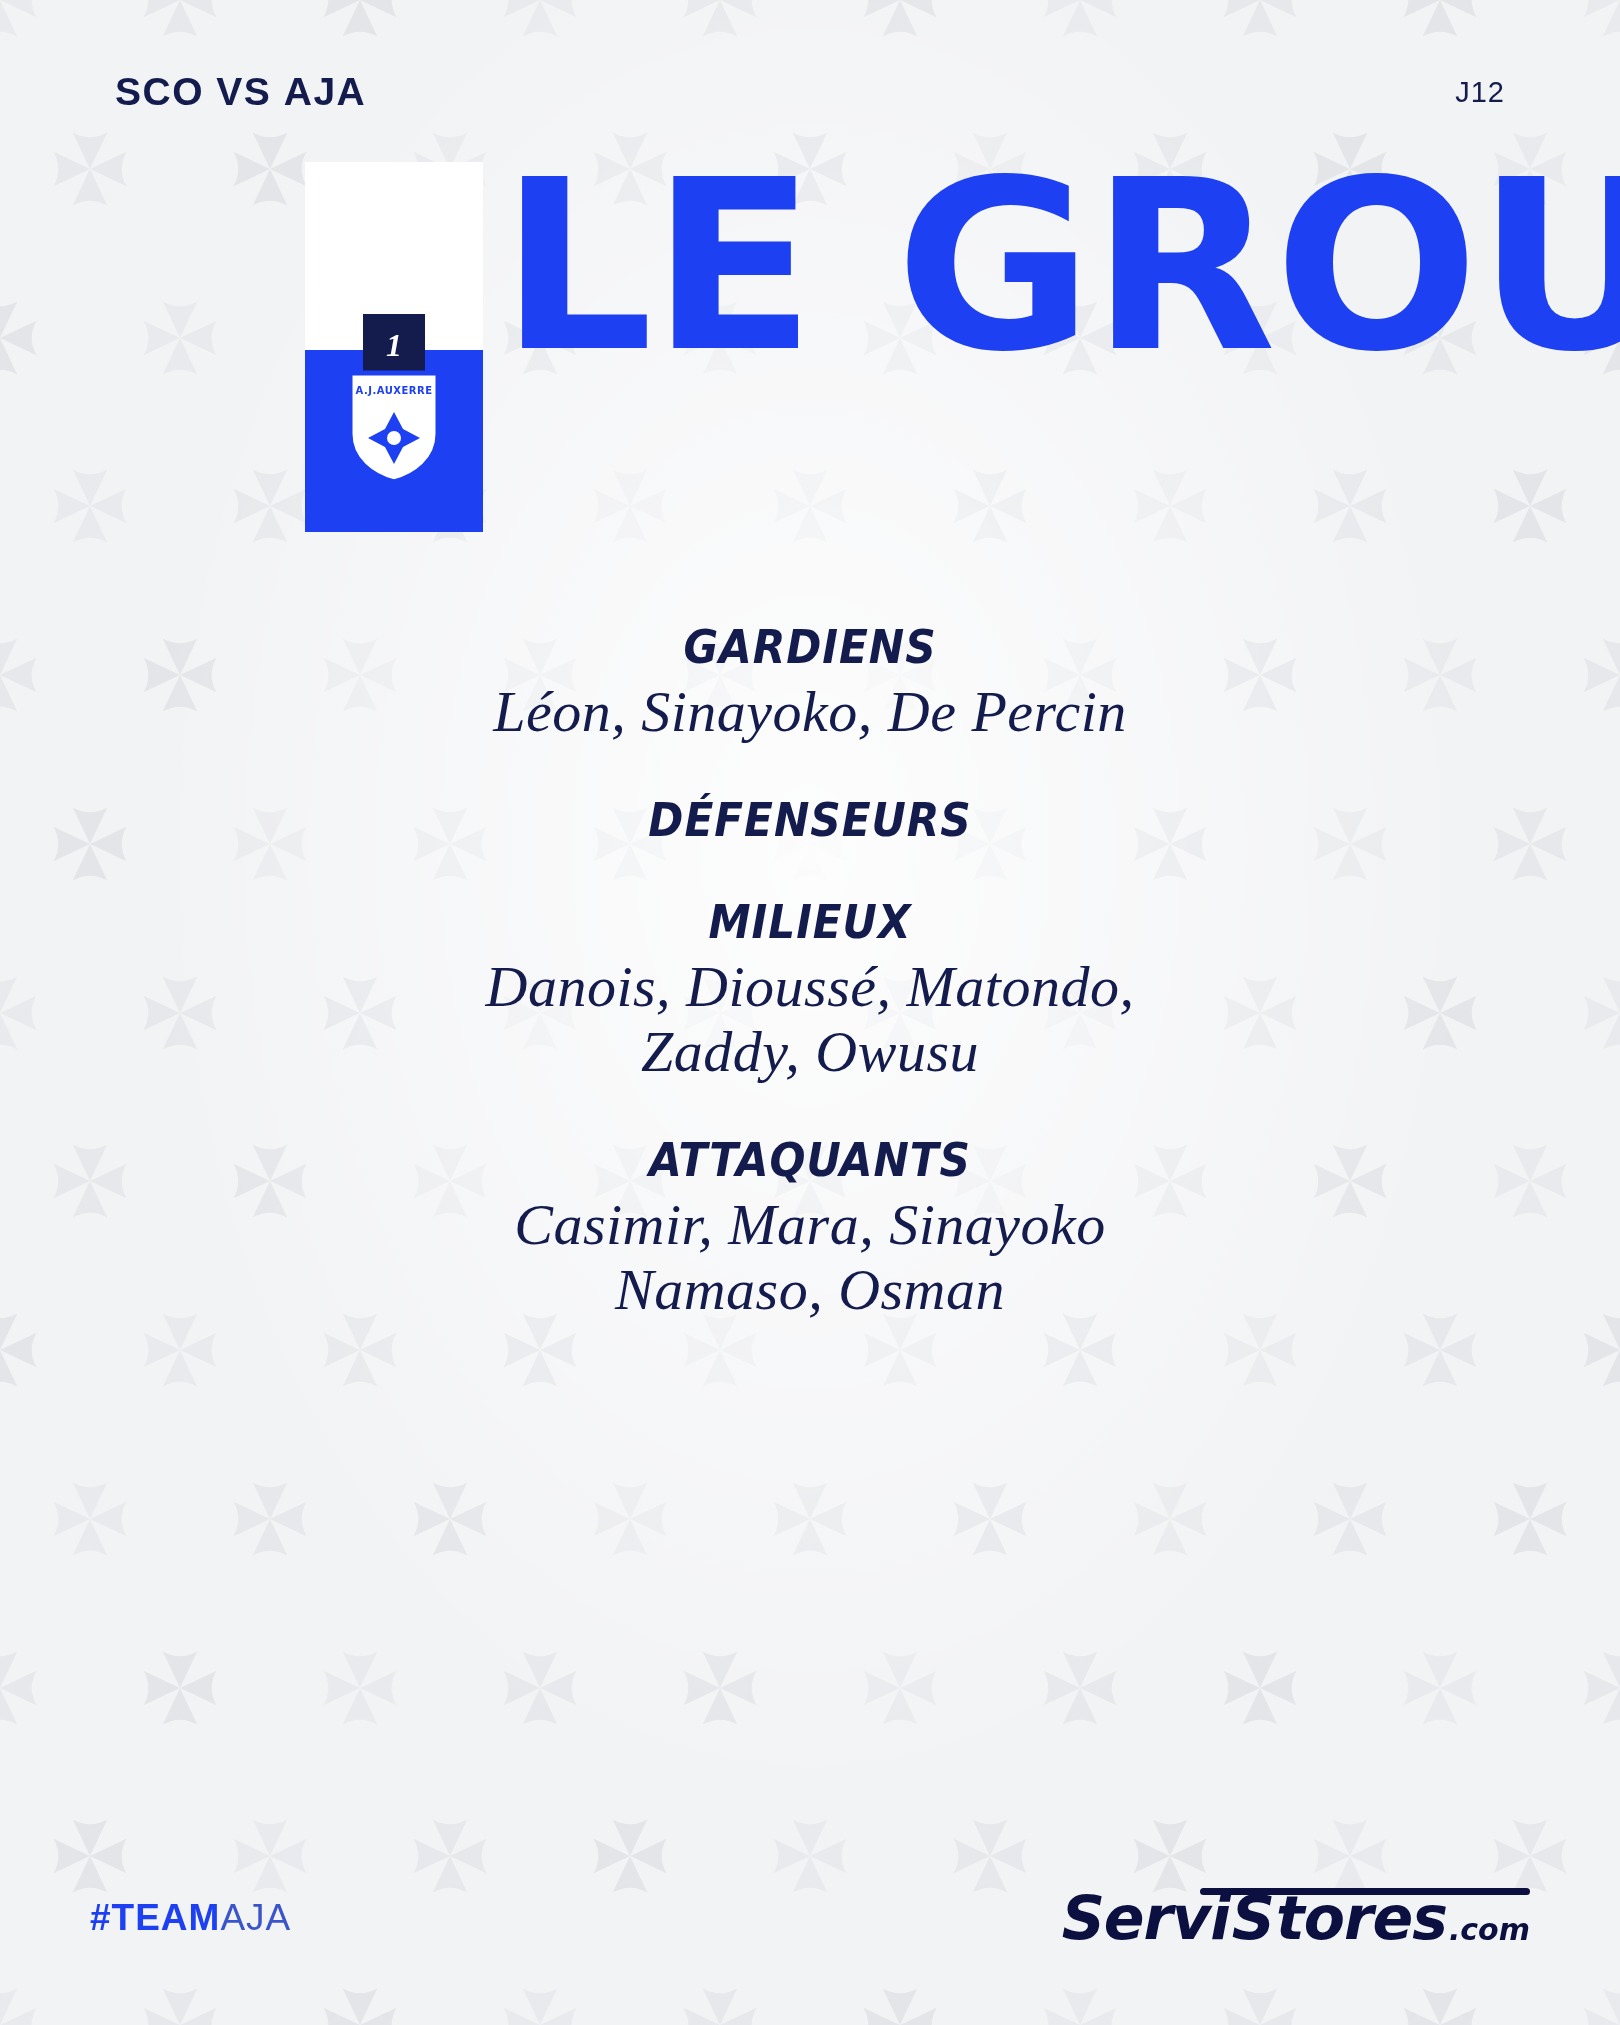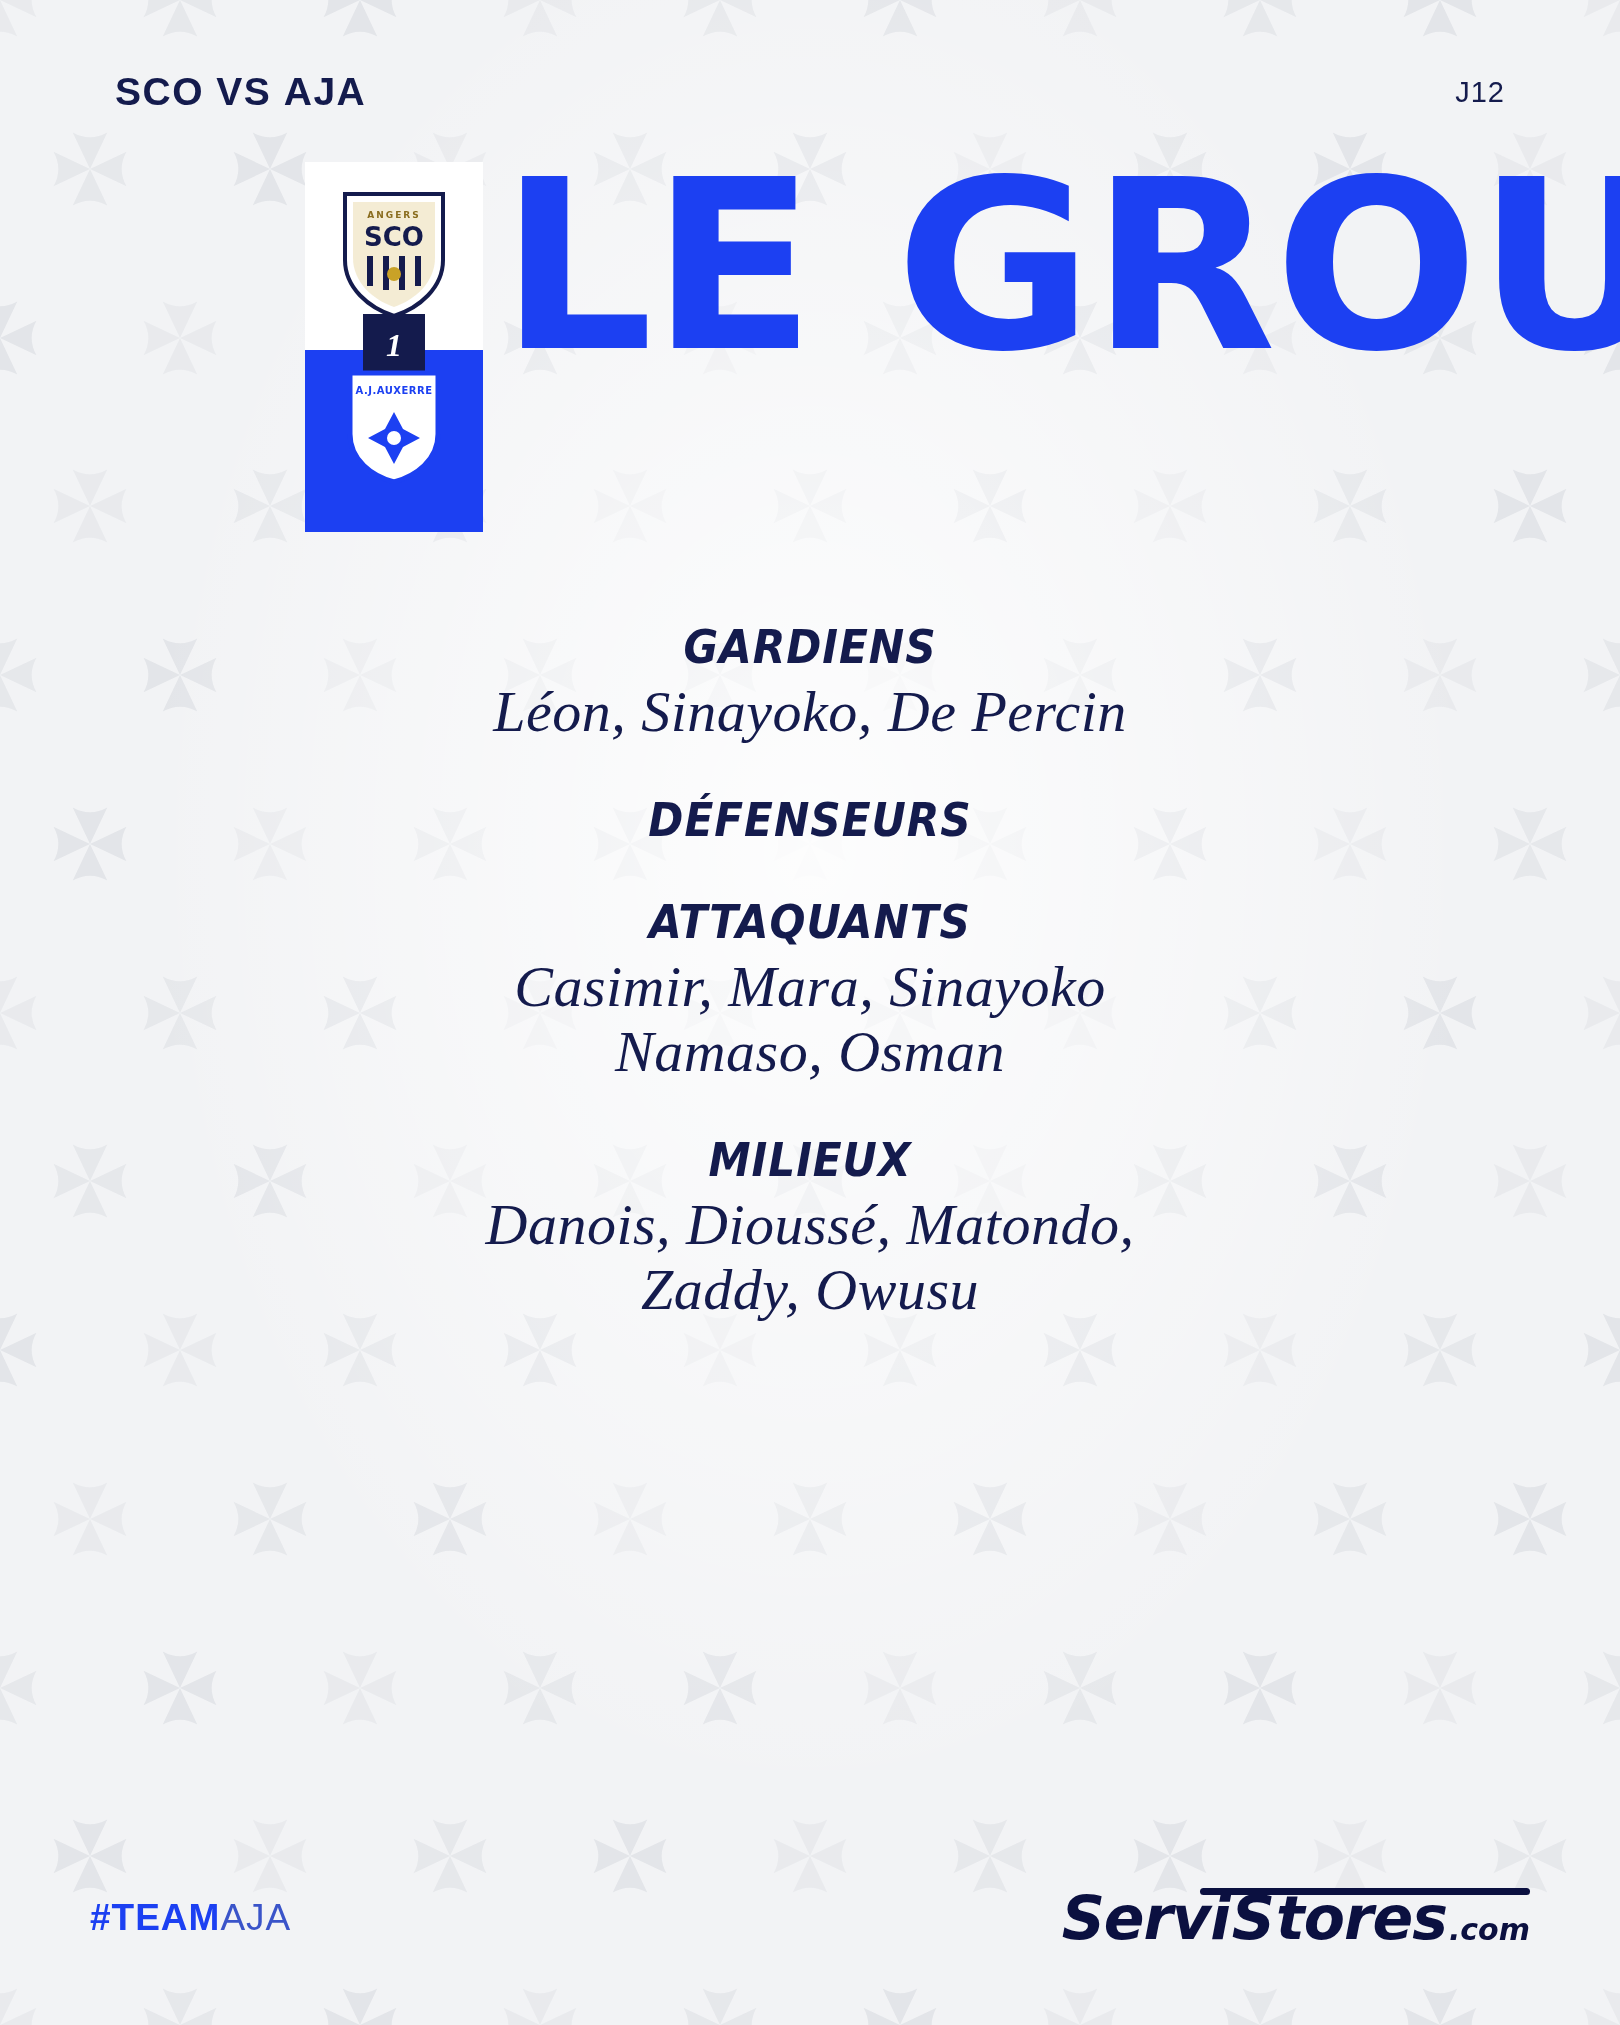--- a/index.html
+++ b/index.html
@@ -1484,35 +1484,20 @@
     </div>
     <div class="matchday">J12</div>
   </div>
 
   <div class="hero">
 
     <div class="crest-stack">
       <div class="crest-top-bg"></div>
       <div class="crest-bot-bg"></div>
 
-      <div class="crest-sco">
-        <svg viewBox="0 0 110 132" xmlns="http://www.w3.org/2000/svg">
-          <path d="M6 6 H104 V72 C104 100 80 120 55 128 C30 120 6 100 6 72 Z" fill="#ffffff" stroke="#141b4d" stroke-width="4"></path>
-          <path d="M14 14 H96 V70 C96 94 76 112 55 119 C34 112 14 94 14 70 Z" fill="#c9a227" opacity="0.2"></path>
-          <text x="55" y="30" text-anchor="middle" font-family="DejaVu Sans, sans-serif" font-size="9" font-weight="700" fill="#8a6d1f" letter-spacing="2">ANGERS</text>
-          <text x="55" y="58" text-anchor="middle" font-family="DejaVu Sans, sans-serif" font-size="26" font-weight="900" fill="#141b4d">SCO</text>
-          <g fill="#141b4d">
-            <rect x="28" y="68" width="6" height="30"></rect>
-            <rect x="44" y="68" width="6" height="34"></rect>
-            <rect x="60" y="68" width="6" height="34"></rect>
-            <rect x="76" y="68" width="6" height="30"></rect>
-          </g>
-          <circle cx="55" cy="86" r="7" fill="#c9a227"></circle>
-        </svg>
-      </div>
 
       <div class="crest-vs">1</div>
 
       <div class="crest-aja">
         <svg viewBox="0 0 98 118" xmlns="http://www.w3.org/2000/svg">
           <path d="M5 5 H93 V66 C93 92 71 108 49 114 C27 108 5 92 5 66 Z" fill="#ffffff" stroke="#1c40f2" stroke-width="5"></path>
           <text x="49" y="26" text-anchor="middle" font-family="DejaVu Sans, sans-serif" font-size="10" font-weight="700" fill="#1c40f2" letter-spacing="0.5">A.J.AUXERRE</text>
           <g transform="translate(49,70)">
             <path d="M0 -26 L9 -9 L26 0 L9 9 L0 26 L-9 9 L-26 0 L-9 -9 Z" fill="#1c40f2"></path>
             <circle cx="0" cy="0" r="7" fill="#ffffff"></circle>
@@ -1529,29 +1514,29 @@
     <div class="section">
       <div class="section-title">GARDIENS</div>
       <div class="section-players">Léon, Sinayoko, De Percin</div>
     </div>
 
     <div class="section">
       <div class="section-title">DÉFENSEURS</div>
     </div>
 
     <div class="section">
+      <div class="section-title">MILIEUX</div>
+      <div class="section-players">Danois, Dioussé, Matondo,
+Zaddy, Owusu</div>
+    </div>
+
+    <div class="section">
       <div class="section-title">ATTAQUANTS</div>
       <div class="section-players">Casimir, Mara, Sinayoko
 Namaso, Osman</div>
-    </div>
-
-    <div class="section">
-      <div class="section-title">MILIEUX</div>
-      <div class="section-players">Danois, Dioussé, Matondo,
-Zaddy, Owusu</div>
     </div>
   </div>
 
   <div class="footer">
     <div class="hashtag">
       <span>#TEAM</span><span class="light">AJA</span>
     </div>
 
     <div class="sponsor">
       <span class="sponsor-word">Servi</span>

